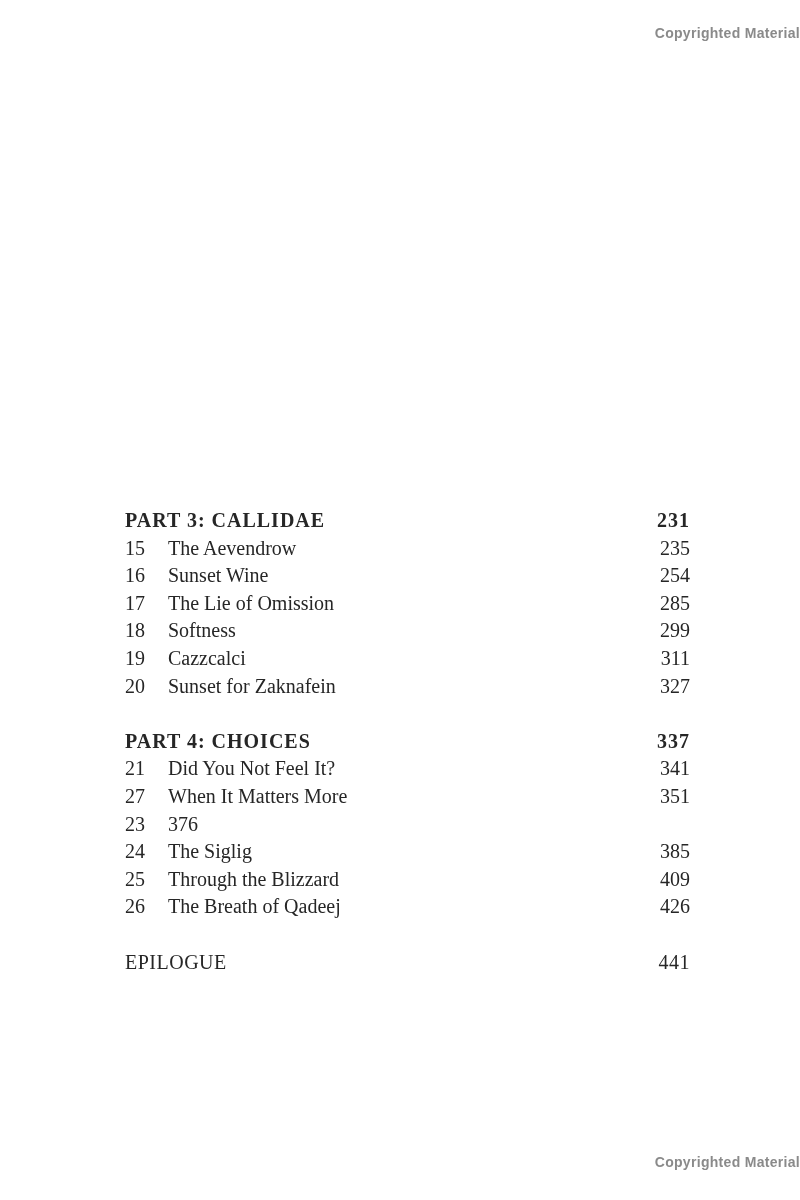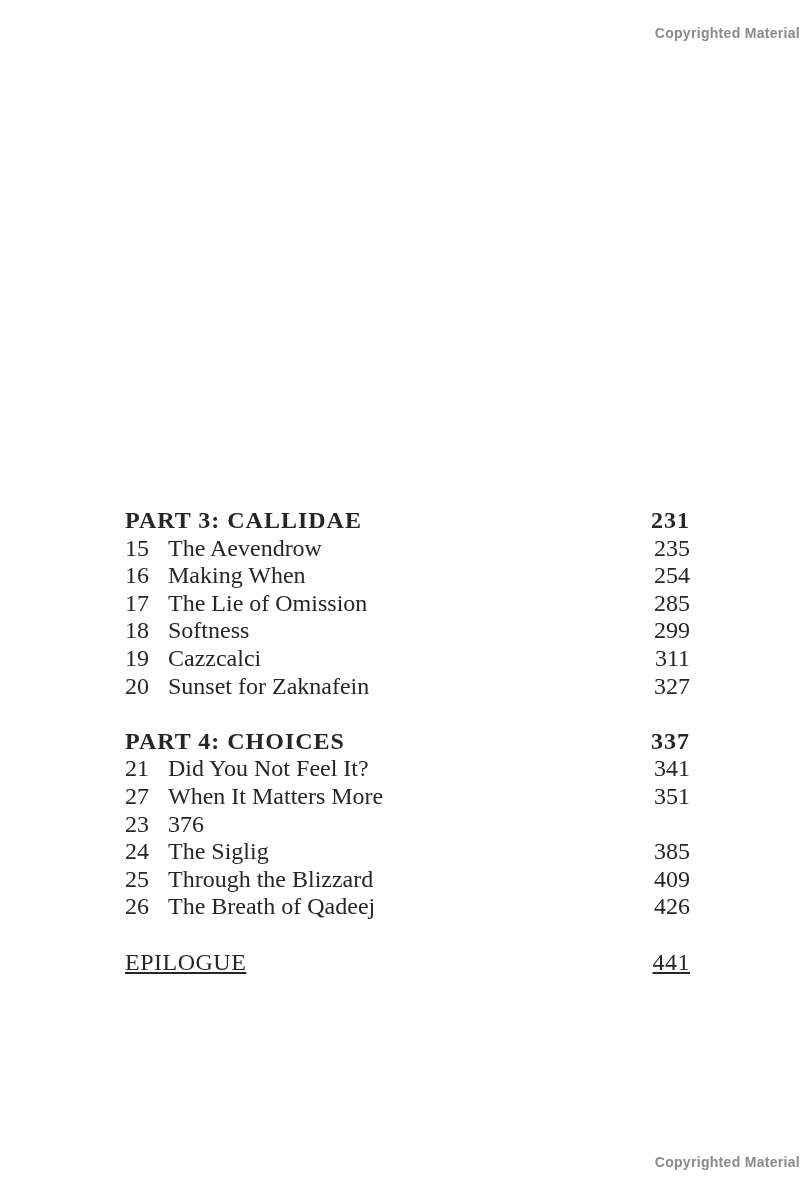--- a/index.html
+++ b/index.html
@@ -33,59 +33,59 @@
   .toc {
     position: absolute;
     left: 125px;
     top: 507px;
     width: 565px;
   }
   .row {
     display: flex;
     height: 27.6px;
     line-height: 27.6px;
-    font-size: 24px;
+    font-size: 20px;
   }
   .row.heading {
     font-weight: bold;
     letter-spacing: 1px;
   }
   .row.spacer { height: 27.6px; }
   .htext { flex: 1; }
   .num {
     width: 43px;
     flex: 0 0 43px;
   }
   .title { flex: 1; }
   .pg {
     flex: 0 0 auto;
     text-align: left;
   }
-  .row.epilogue { letter-spacing: 0.5px; text-decoration: underline; }
+  .row.epilogue { letter-spacing: 0.5px; }
 </style>
 </head>
 <body>
 
 <div class="watermark top">Copyrighted Material</div>
 
 <div class="toc">
 
   <div class="row heading">
     <span class="htext">PART 3: CALLIDAE</span>
     <span class="pg">231</span>
   </div>
 
   <div class="row">
     <span class="num">15</span>
     <span class="title">The Aevendrow</span>
     <span class="pg">235</span>
   </div>
   <div class="row">
     <span class="num">16</span>
-    <span class="title">Making When</span>
+    <span class="title">Sunset Wine</span>
     <span class="pg">254</span>
   </div>
   <div class="row">
     <span class="num">17</span>
     <span class="title">The Lie of Omission</span>
     <span class="pg">285</span>
   </div>
   <div class="row">
     <span class="num">18</span>
     <span class="title">Softness</span>

